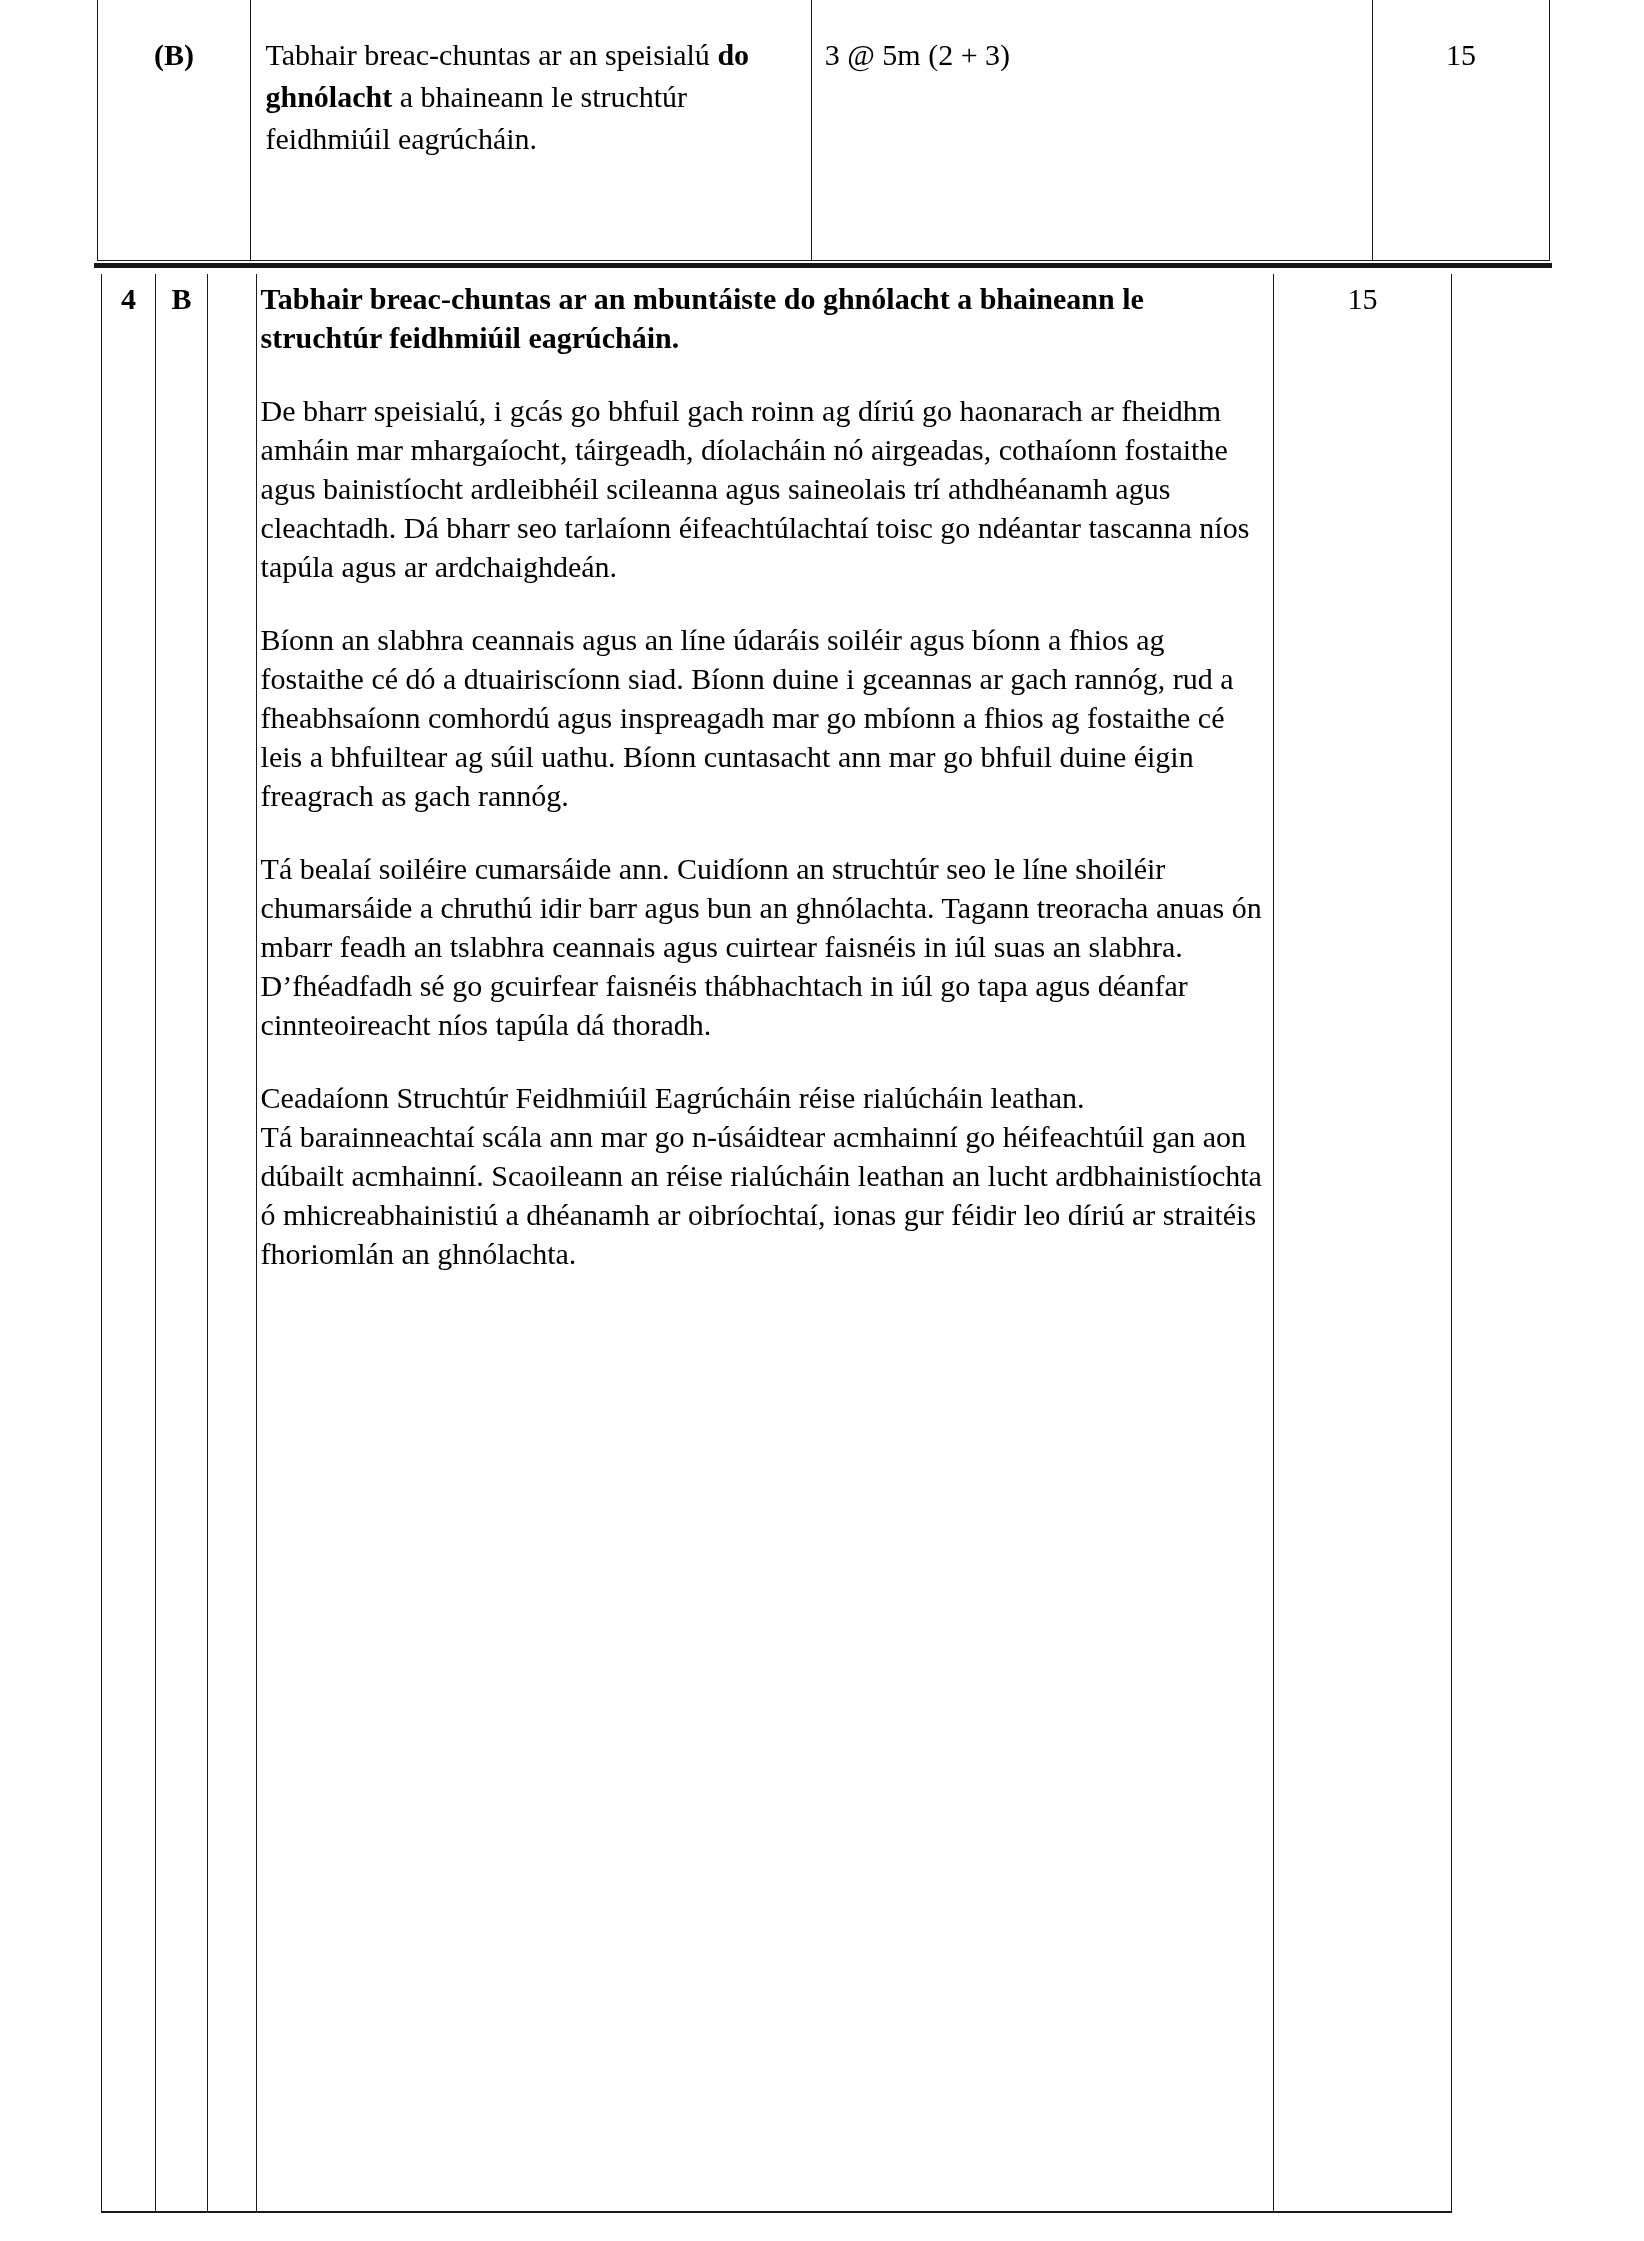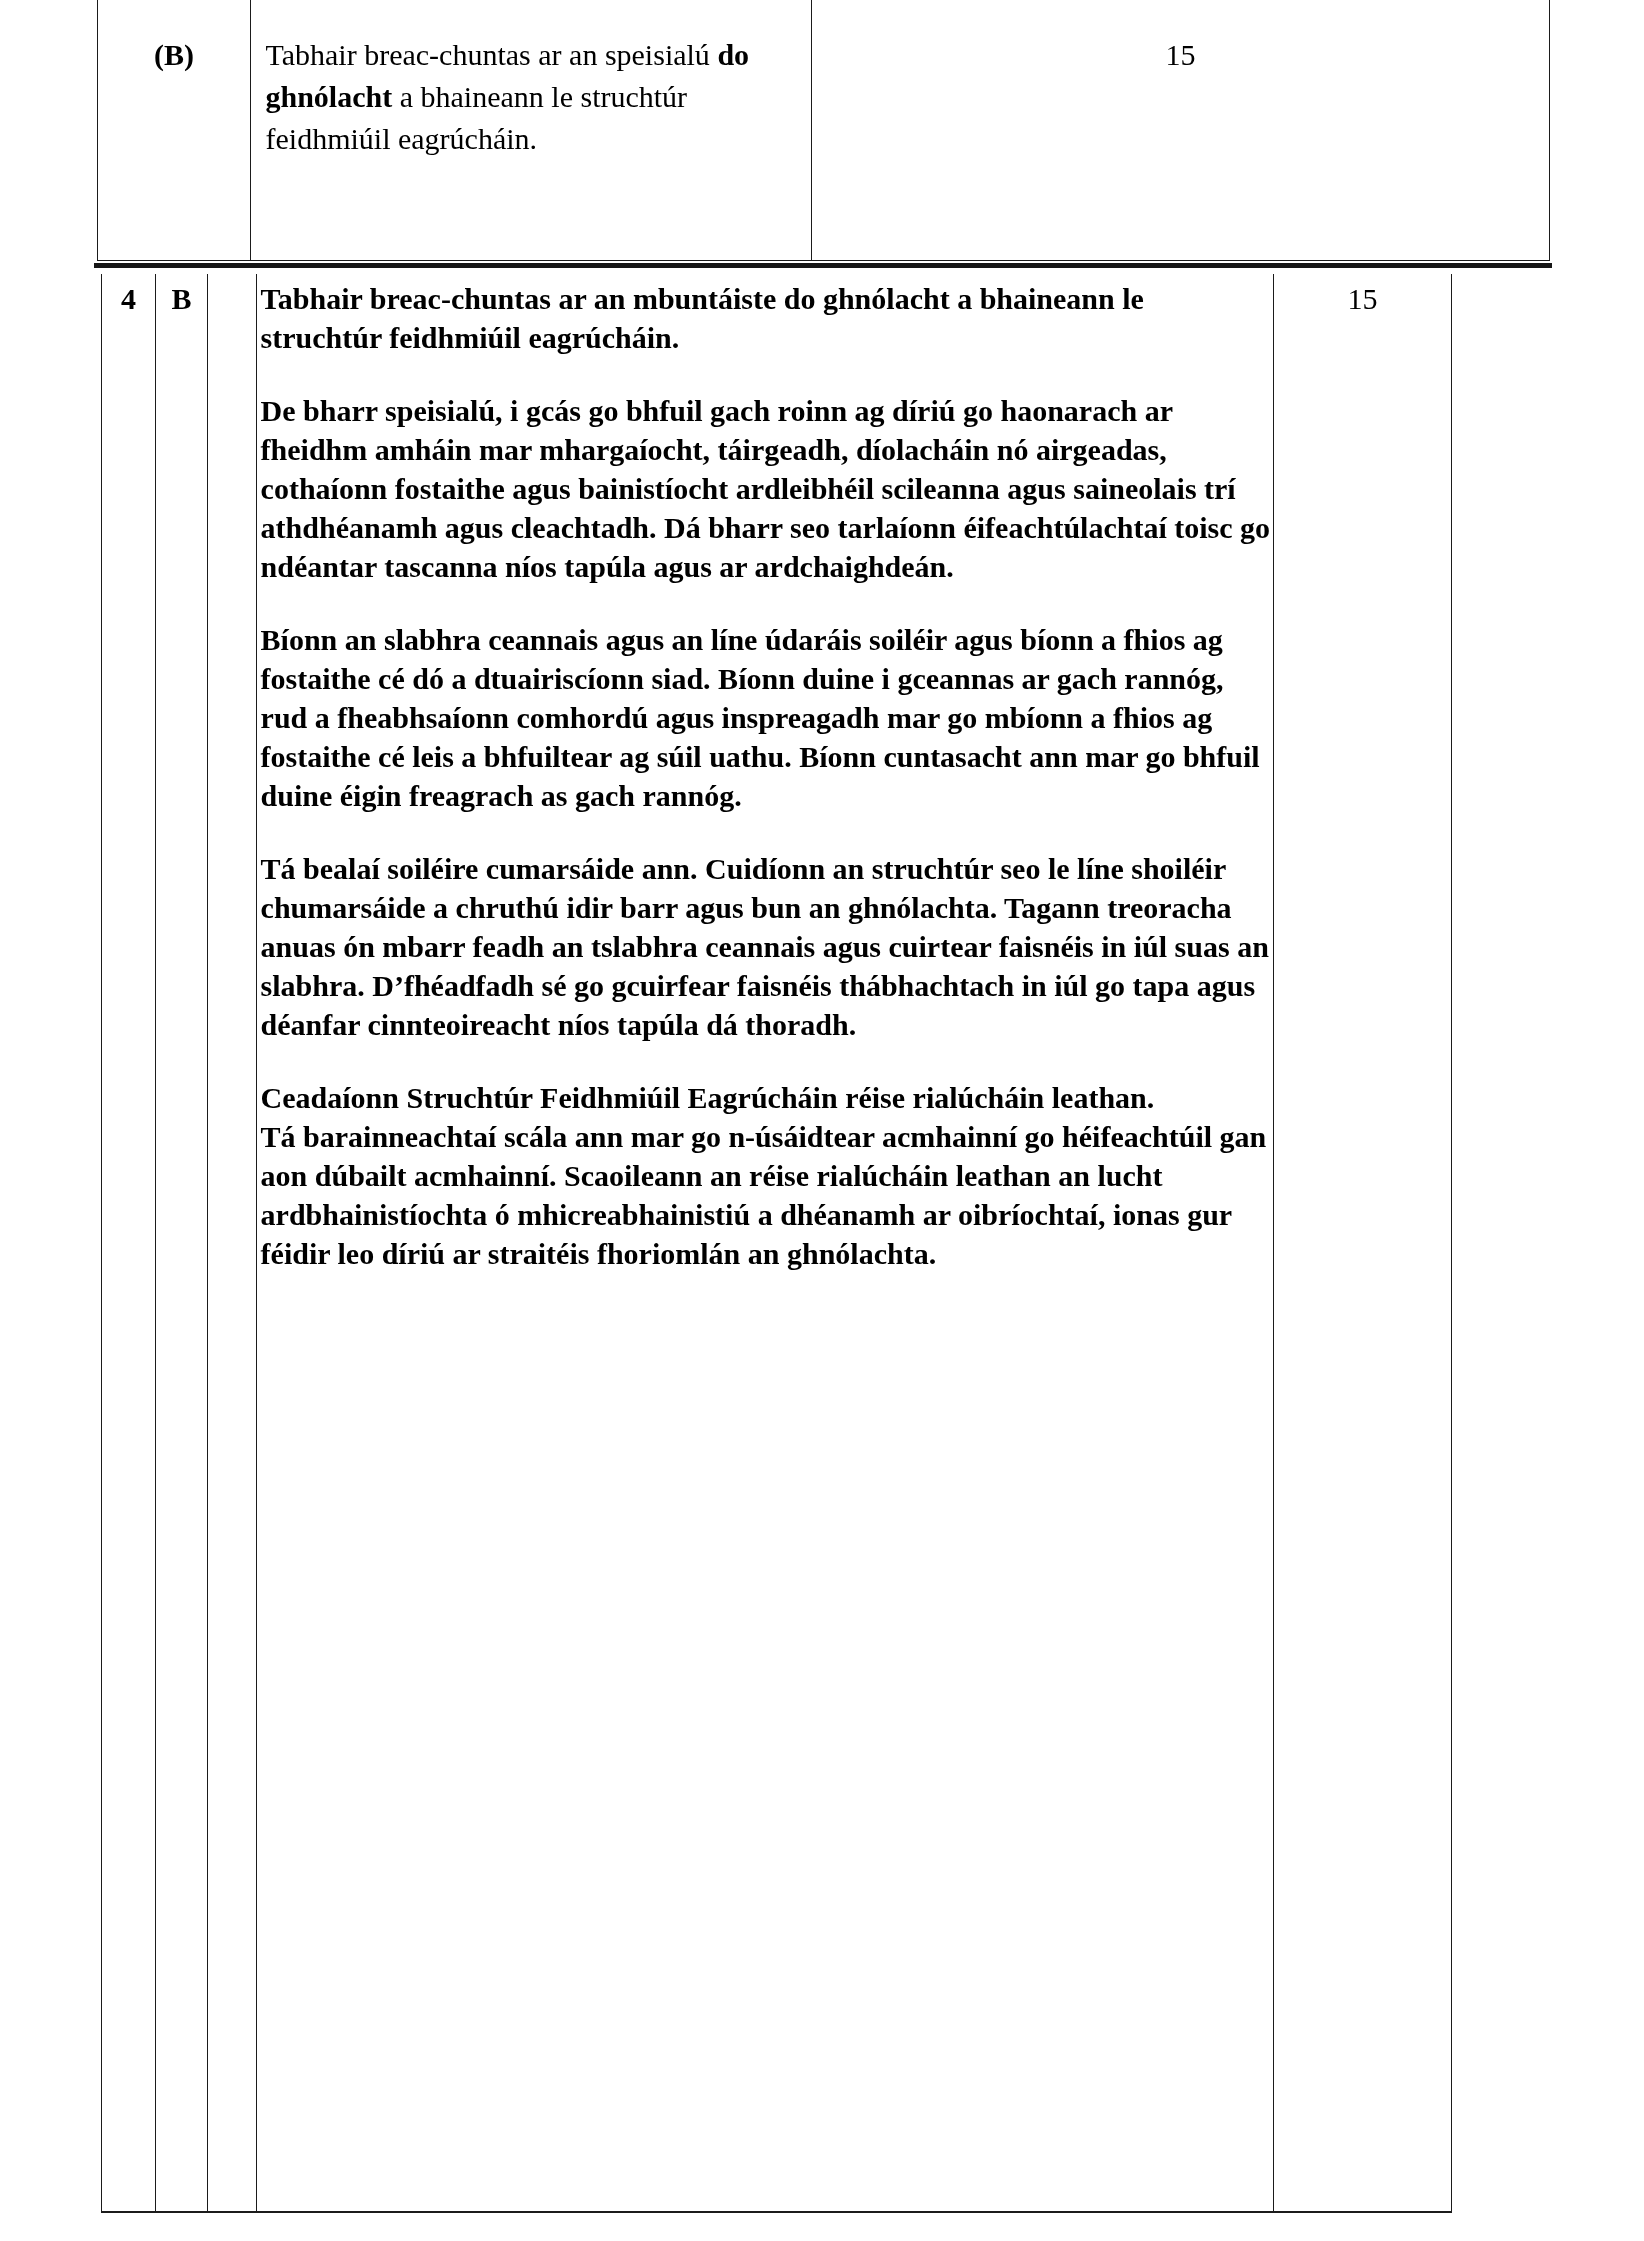--- a/index.html
+++ b/index.html
@@ -51,33 +51,36 @@
     font-size: 30px; line-height: 39px;
   }
   .t2c { box-sizing: border-box; height: 100%; }
   #t2 .cA { width: 54px;  border-right: 1.8px solid #1b1b1b; text-align: center; padding-top: 5.4px; font-weight: bold; }
   #t2 .cB { width: 52px;  border-right: 1.8px solid #1b1b1b; text-align: center; padding-top: 5.4px; font-weight: bold; }
   #t2 .cC { width: 49px;  border-right: 1.8px solid #1b1b1b; }
   #t2 .cD { width: 1017px; border-right: 1.8px solid #1b1b1b; padding: 5.4px 1.8px 0 3.6px; }
   #t2 .cE { flex: 1; text-align: center; padding-top: 5.4px; }
 
   #t2 .heading { font-weight: bold; margin: 0; }
-  #t2 p { margin: 34px 0 0 0; font-weight: bold; }
+  #t2 p { margin: 34px 0 0 0; }
 </style>
 </head>
 <body>
 
 <div id="t1">
   <div class="t1c c1">
     <span>(B)</span>
   </div>
   <div class="t1c c2">
     <div>
       <span>Tabhair breac-chuntas ar an speisialú </span><b>do ghnólacht</b><span> a bhaineann le struchtúr feidhmiúil eagrúcháin.</span>
     </div>
+  </div>
+  <div class="t1c c3">
+    <span>3 @ 5m (2 + 3)</span>
   </div>
   <div class="t1c c4">
     <span>15</span>
   </div>
 </div>
 
 <div id="sep"></div>
 
 <div id="t2">
   <div class="t2c cA">

